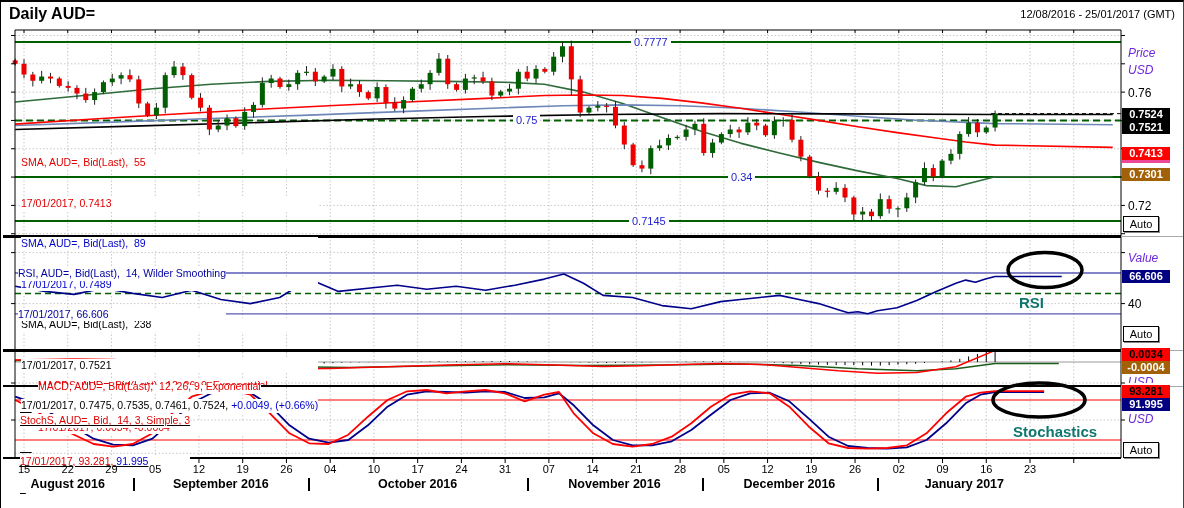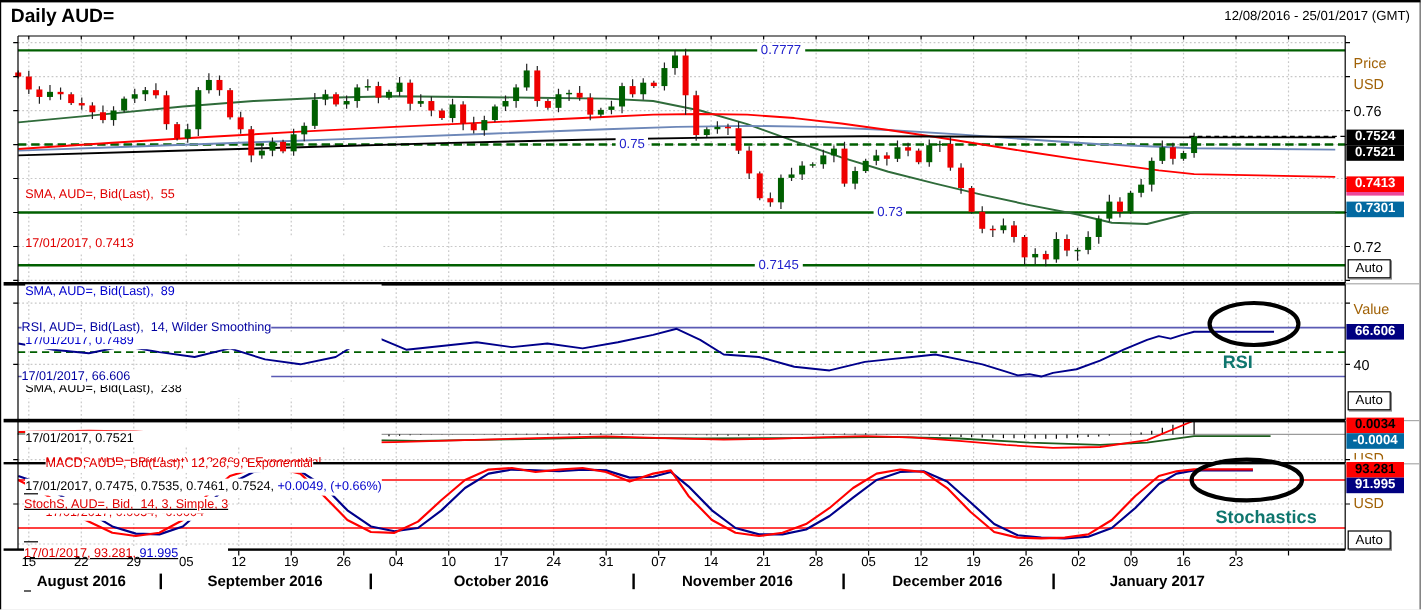--- a/index.html
+++ b/index.html
@@ -10,28 +10,28 @@
   .title{font-size:16px;font-weight:bold;color:#000;}
   .range{font-size:11px;color:#000;}
   .leg{font-size:10.5px;line-height:13.5px;white-space:pre;}
   .leg div, .leg span{background:#fff;}
   .lred{color:#e00000;}
   .lblue{color:#0000cc;}
   .lblack{color:#000;}
   .lnavy{color:#0000a0;}
   .lvl{font-size:11px;color:#2323cc;background:#fff;padding:0 3px;line-height:12px;}
   .rtick{font-size:12px;color:#000;}
-  .rlab{font-size:12px;color:#a16207;}
+  .rlab{font-size:12px;color:#6d28d9;font-style:italic;}
   .badge{width:48px;height:13px;font-size:11px;font-weight:bold;text-align:center;line-height:13px;left:1121px;}
   .bblack{background:#000;color:#fff;}
   .bnavy{background:#000080;color:#fff;}
   .bblue{background:#ec4899;color:#fff;margin-top:16px;}
   .bred{background:#ff0000;color:#000;}
   .bredw{background:#ff0000;color:#fff;}
-  .bgreen{background:#0369a1;color:#fff;}
+  .bgreen{background:#a16207;color:#fff;}
   .auto{width:36px;height:16px;background:#fff;border:1px solid #000;box-shadow:1px 1px 0 #888;
         font-size:11px;text-align:center;line-height:15px;left:1122px;padding:0;cursor:pointer;}
   .clip{overflow:hidden;}
   .ann{font-size:15px;font-weight:bold;color:#0f766e;background:transparent;}
   .day{position:absolute;width:26px;margin-left:-13px;text-align:center;font-size:11px;color:#000;top:0;}
   .mon{position:absolute;text-align:center;font-size:12.5px;font-weight:bold;color:#000;top:14px;transform:translateX(-50%);}
   .msep{position:absolute;width:2px;height:13px;background:#000;top:15px;}
 </style>
 </head>
 <body>
@@ -563,21 +563,21 @@
   </div>
   <div class="abs leg clip lred" style="left:37px;top:377px;height:6px;">MACDS, AUD=, Bid(Last),  12, 26, 9, Exponential</div>
 
   <div class="abs leg" style="left:19px;top:385px;text-decoration:underline;">
     <div class="lred">StochS, AUD=, Bid,  14, 3, Simple, 3</div>
     <div><span class="lred">17/01/2017, 93.281, </span><span class="lblue">91.995</span></div>
   </div>
 
   <div class="abs lvl" style="left:630px;top:34px;">0.7777</div>
   <div class="abs lvl" style="left:512px;top:112px;">0.75</div>
-  <div class="abs lvl" style="left:727px;top:169px;">0.73</div>
+  <div class="abs lvl" style="left:727px;top:169px;">0.34</div>
   <div class="abs lvl" style="left:628px;top:213px;">0.7145</div>
 
   <div class="abs rlab" style="left:1127px;top:44px;">Price</div>
   <div class="abs rlab" style="left:1127px;top:61px;">USD</div>
   <div class="abs rtick" style="left:1127px;top:84px;">0.76</div>
   <div class="abs badge bblack" style="top:106px;">0.7524</div>
   <div class="abs badge bblack" style="top:119px;">0.7521</div>
   <div class="abs badge bblue" style="top:132px;">0.7489</div>
   <div class="abs badge bredw" style="top:145px;">0.7413</div>
   <div class="abs badge bgreen" style="top:166px;">0.7301</div>

